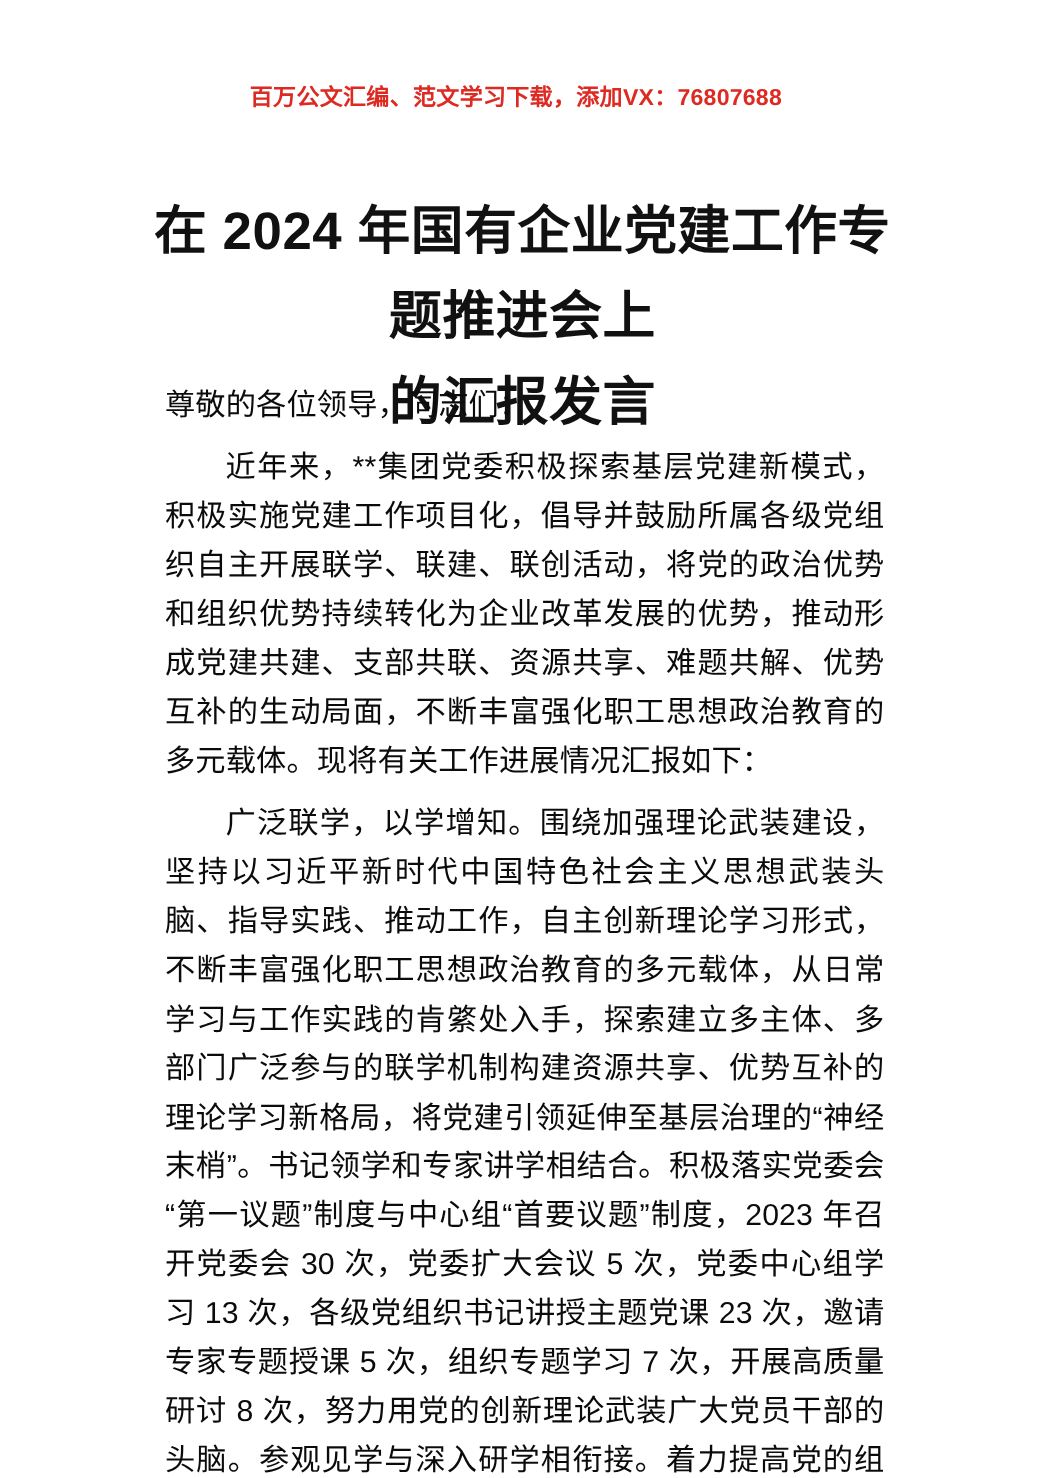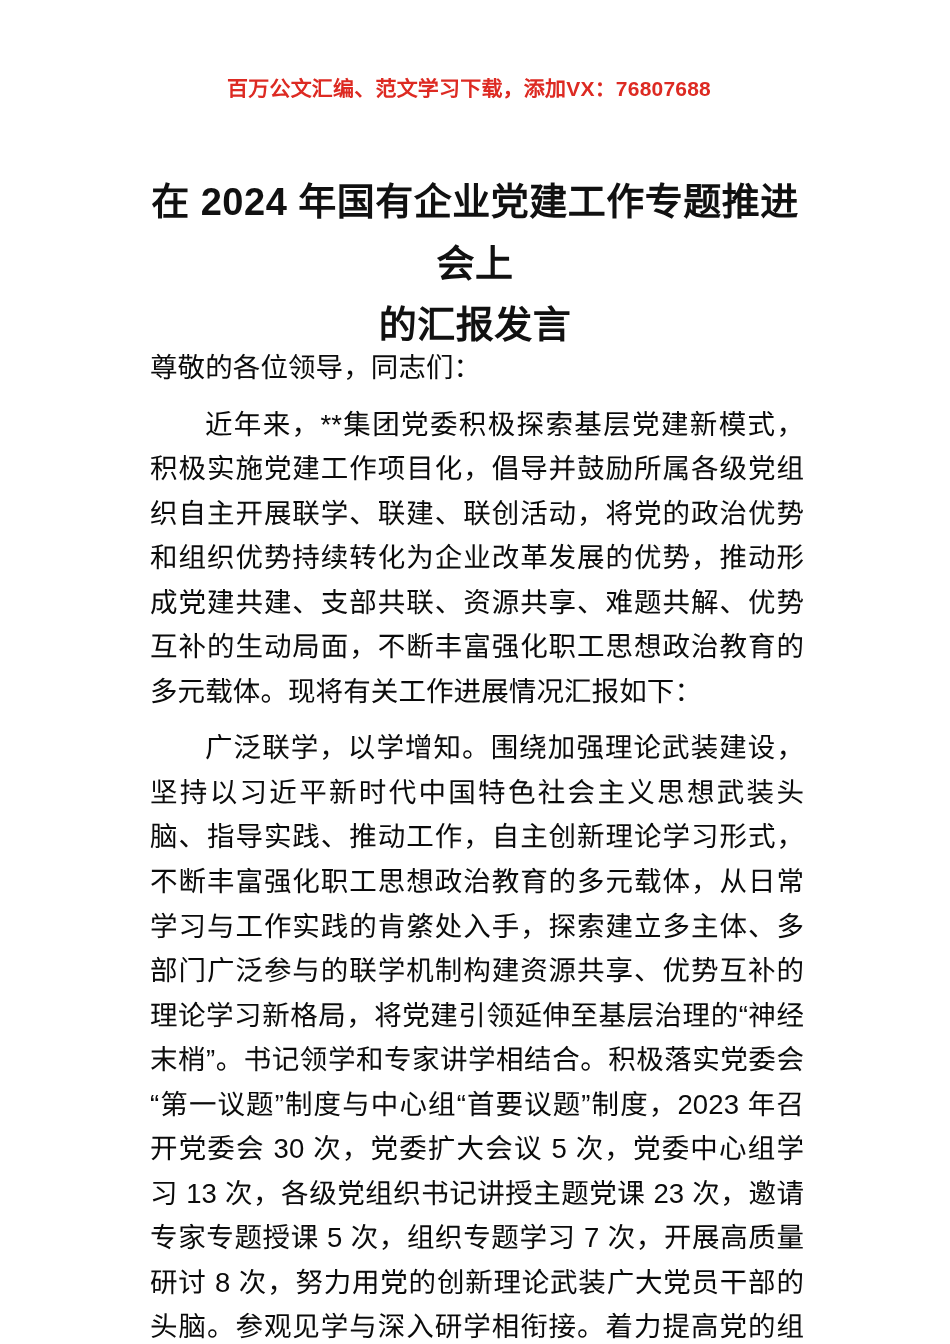--- a/index.html
+++ b/index.html
@@ -34,21 +34,21 @@
     line-height: 1.2;
   }
 
   
   .doc-title {
     position: absolute;
     top: 172px;
     left: 135px;
     width: 680px;
     text-align: center;
-    font-size: 38px;
+    font-size: 48px;
     font-weight: 700;
     color: #111111;
     line-height: 1.62;
     letter-spacing: 0.5px;
   }
 
   
   .doc-body {
     position: absolute;
     top: 334px;

